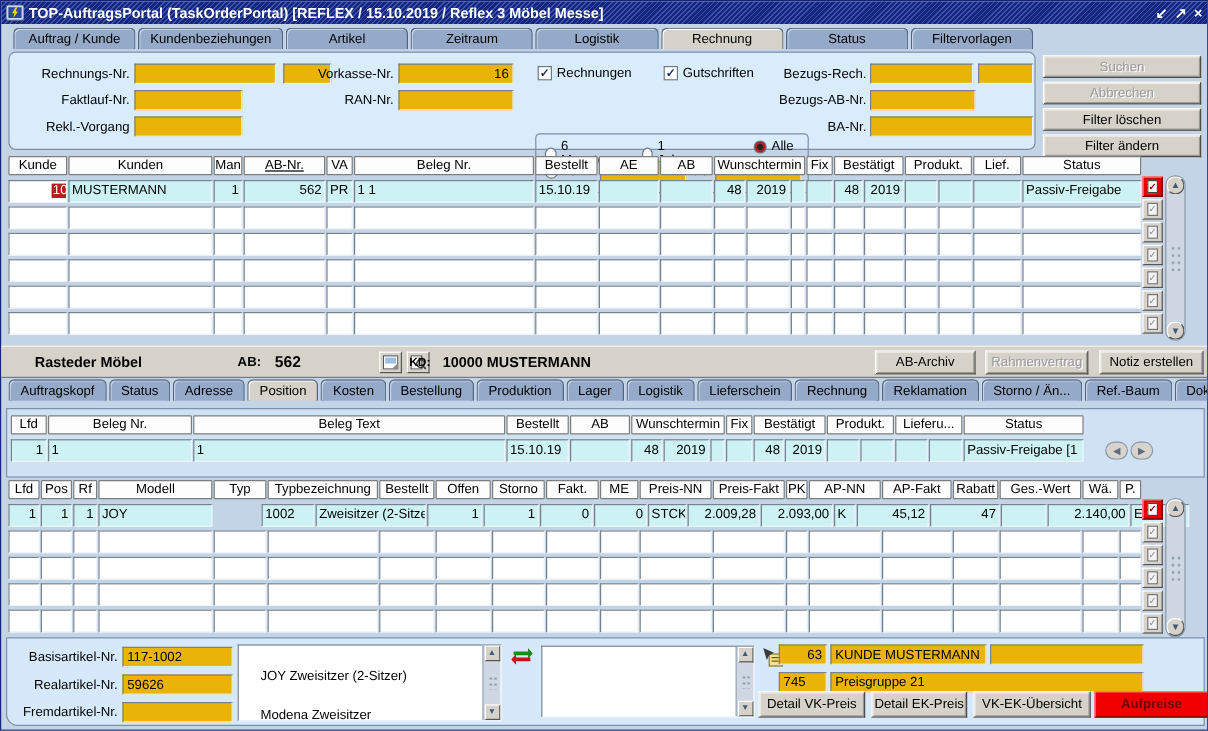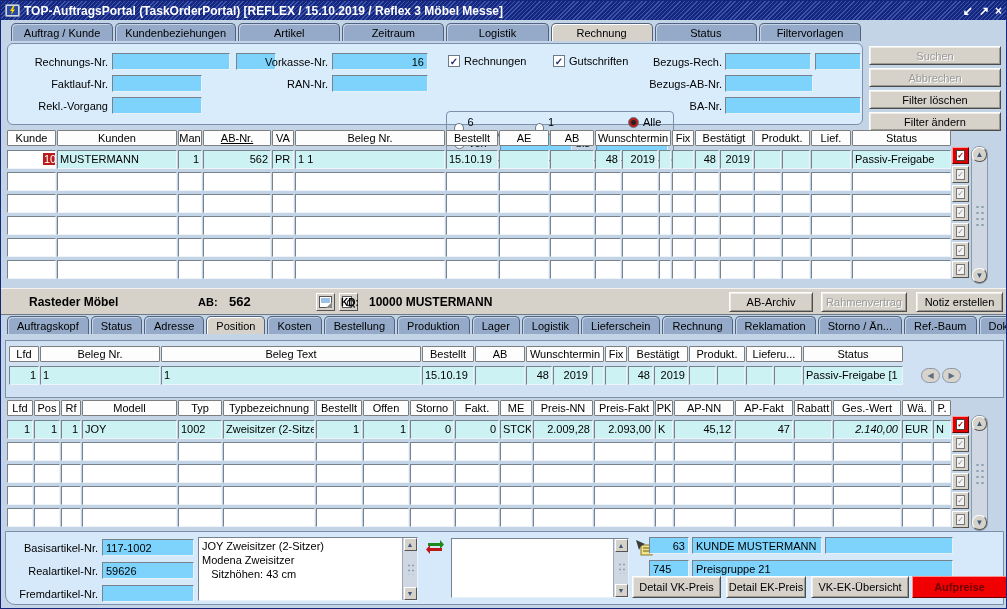--- a/index.html
+++ b/index.html
@@ -31,21 +31,21 @@
   #tabs1{ left:10px; top:22px; width:850px; }
   #tabs1 .tab{ flex:1 1 0; }
   #tabs2{ left:6px; top:315px; width:998px; }
   
   #filter-panel{
     position:absolute; left:6px; top:42px; width:856px; height:82px;
     background:#d9ecfc; border:1px solid #7b90aa; border-radius:6px;
   }
   .flabel{ position:absolute; font-size:11px; text-align:right; }
   .fld{
-    position:absolute; height:17px; background:#7dd3fc; font-size:11px;
+    position:absolute; height:17px; background:#eab308; font-size:11px;
     border:1px solid; border-color:#77828c #e8f0f8 #e8f0f8 #77828c;
     padding:0 3px; font-family:"Liberation Sans",sans-serif;
   }
   .fld.r{ text-align:right; }
   .chk{ position:absolute; display:flex; align-items:center; gap:4px; font-size:11px; }
   .chkbox{ width:12px; height:12px; background:#fff; border:1px solid #6c7a88;
     display:flex; align-items:center; justify-content:center; font-size:10px; font-weight:bold; color:#1c2c6c; }
   .radio{ width:11px; height:11px; border-radius:50%; background:#fff; border:1px solid #6c7a88; position:relative; }
   .radio.sel::after{ content:""; position:absolute; left:2px; top:2px; width:5px; height:5px; border-radius:50%; background:#222; }
   #radio-box{ position:absolute; left:438px; top:67px; width:228px; height:50px;
@@ -115,21 +115,21 @@
   
   #band2{ position:absolute; left:4px; top:339px; width:999px; height:58px;
     background:#cfe1f3; border:1px solid #7b90aa; }
   .pill{ position:absolute; width:19px; height:15px; background:#d8d4cc; border:1px solid #8a98a8;
     border-radius:8px; font-size:8px; color:#5a6c80; display:flex; align-items:center; justify-content:center; }
   
   #bottom-panel{ position:absolute; left:4px; top:530px; width:999px; height:74px;
     background:#d6e9fa; border:1px solid #7b90aa; border-radius:0 0 0 10px; }
   .sunkbox{ position:absolute; background:#fff; border:1px solid;
     border-color:#77828c #e8f0f8 #e8f0f8 #77828c; overflow:hidden; }
-  .descline{ font-size:11px; line-height:14px; white-space:pre; padding-left:3px; }
+  .descline{ font-size:11px; line-height:14px; white-space:pre; padding-left:18px;margin-top:18px; }
   .minisb{ position:absolute; right:0; top:0; bottom:0; width:15px; background:#cfd8e2;
     border-left:1px solid #9aa8b8; display:flex; flex-direction:column; justify-content:space-between; align-items:center; }
   .minisb .sbtn{ width:13px; height:13px; background:#d6d2ca; border:1px solid;
     border-color:#fff #555 #555 #fff; font-size:7px; color:#3c5a7a; display:flex; align-items:center; justify-content:center; }
   .minisb .grip{ width:7px; height:12px;
     background-image:radial-gradient(circle, #8fa0b2 .9px, transparent 1.2px); background-size:4px 5px; }
   svg{ display:block; }
 </style>
 </head>
 <body>
@@ -501,34 +501,34 @@
         <div class="hcell" style="width: 38px;">Rabatt</div>
         <div class="hcell" style="width: 68px;">Ges.-Wert</div>
         <div class="hcell" style="width: 30px;">Wä.</div>
         <div class="hcell" style="width: 18px;">P.</div>
       </div>
       <div class="grow">
         <div class="cell filled" style="width: 26px; text-align: right;">1</div>
         <div class="cell filled" style="width: 26px; text-align: right;">1</div>
         <div class="cell filled" style="width: 20px; text-align: right;">1</div>
         <div class="cell filled" style="width: 95px;">JOY</div>
-        <div class="cell filled" style="width: 44px;">1002</div>
+        <div class="cell filled" style="width: 44px; margin-left: 40px;">1002</div>
         <div class="cell filled" style="width: 92px;">Zweisitzer (2-Sitzer</div>
         <div class="cell filled" style="width: 46px; text-align: right;">1</div>
         <div class="cell filled" style="width: 46px; text-align: right;">1</div>
         <div class="cell filled" style="width: 44px; text-align: right;">0</div>
         <div class="cell filled" style="width: 44px; text-align: right;">0</div>
         <div class="cell filled" style="width: 32px;">STCK</div>
         <div class="cell filled" style="width: 60px; text-align: right;">2.009,28</div>
         <div class="cell filled" style="width: 60px; text-align: right;">2.093,00</div>
         <div class="cell filled" style="width: 18px;">K</div>
         <div class="cell filled" style="width: 60px; text-align: right;">45,12</div>
         <div class="cell filled" style="width: 58px; text-align: right;">47</div>
         <div class="cell filled" style="width: 38px; text-align: right;"></div>
-        <div class="cell filled" style="width: 68px; text-align: right; font-style: italic;">2.140,00</div>
+        <div class="cell filled" style="width: 68px; text-align: right;">2.140,00</div>
         <div class="cell filled" style="width: 30px;">EUR</div>
         <div class="cell filled" style="width: 18px;">N</div>
       </div>
       <div class="grow">
         <div class="cell" style="width: 26px; text-align: right;"></div>
         <div class="cell" style="width: 26px; text-align: right;"></div>
         <div class="cell" style="width: 20px; text-align: right;"></div>
         <div class="cell" style="width: 95px;"></div>
         <div class="cell" style="width: 44px;"></div>
         <div class="cell" style="width: 92px;"></div>

